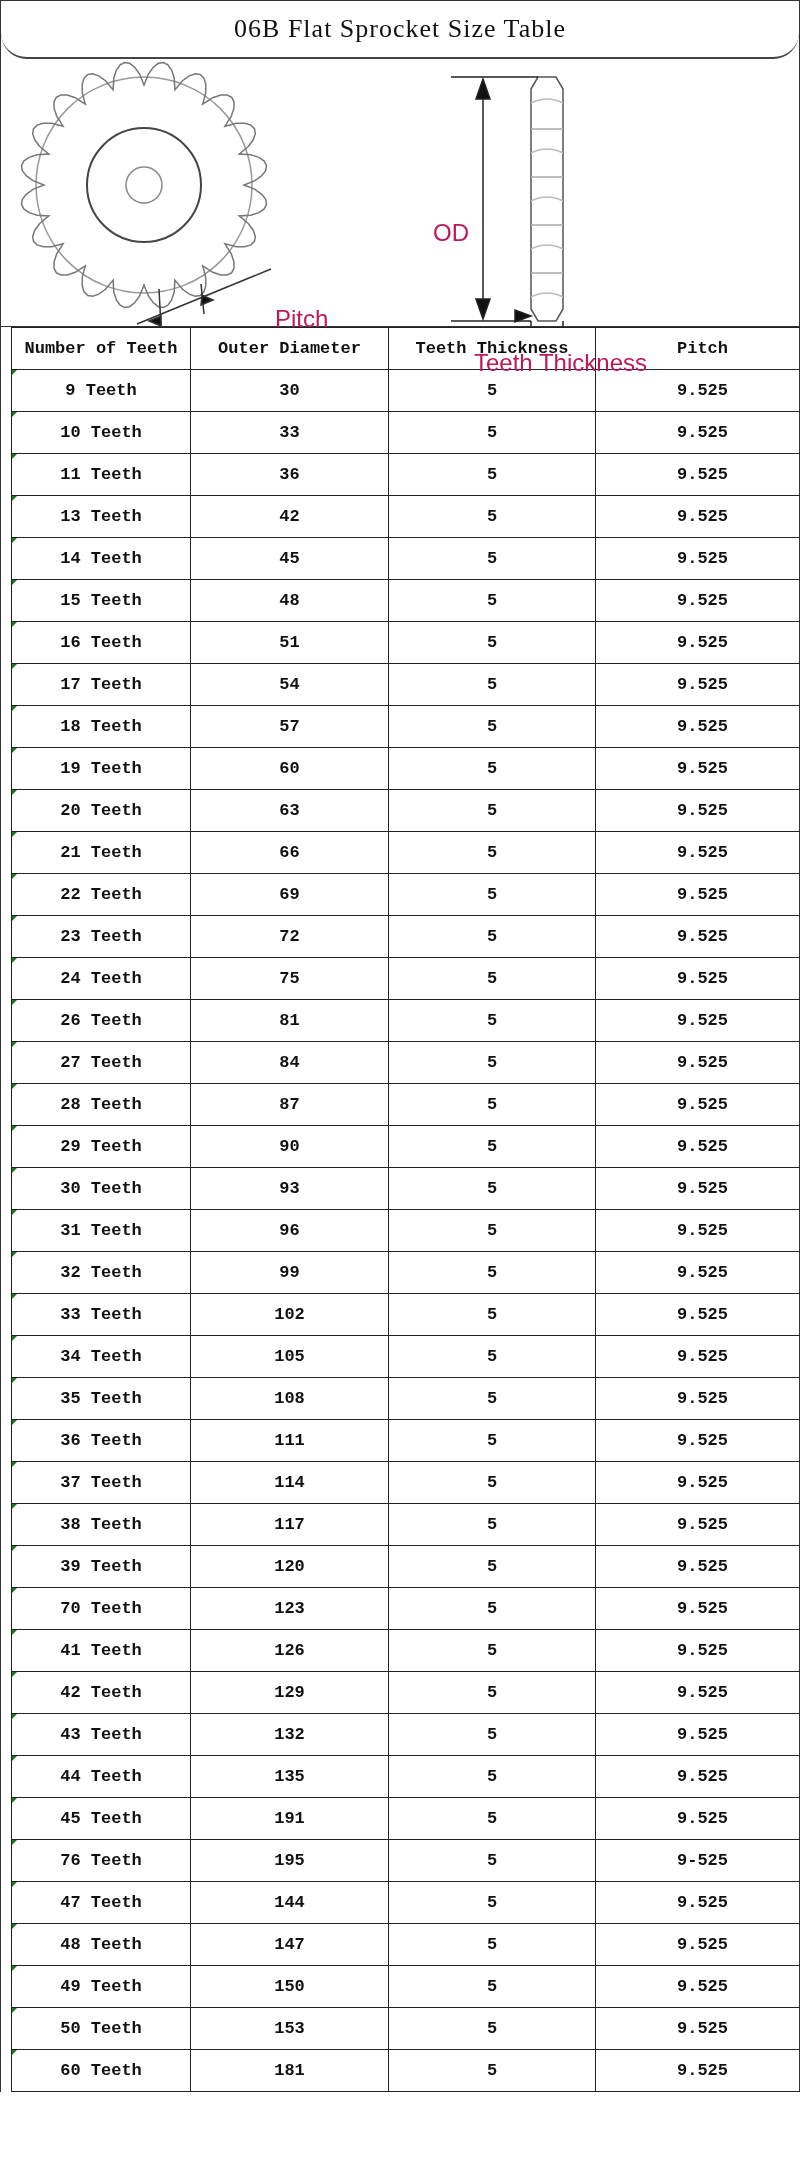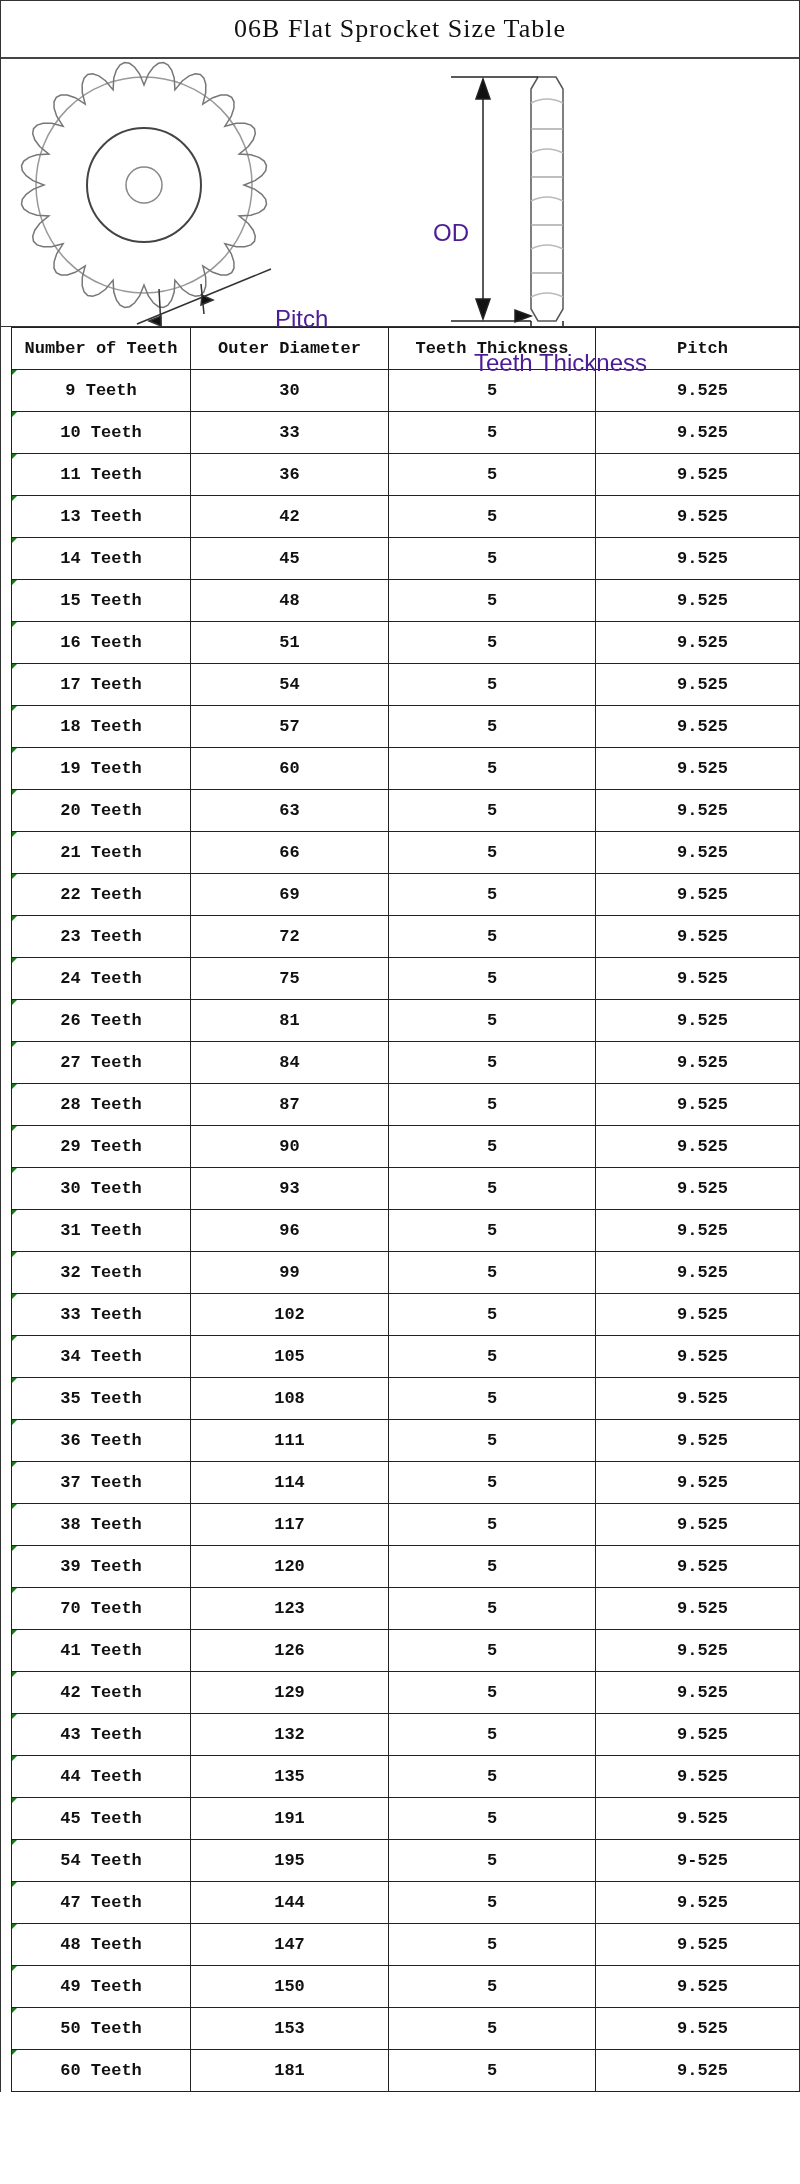--- a/index.html
+++ b/index.html
@@ -1,21 +1,21 @@
 <!DOCTYPE html>
 <html><head>
 <meta charset="utf-8">
 <style>
   html, body { margin: 0; padding: 0; background: #fff; }
   body { width: 800px; height: 2184px; overflow: hidden; font-family: "Liberation Mono", "DejaVu Sans Mono", monospace; color: #111; }
   .frame { position: relative; width: 798px; border: 1px solid #333; border-bottom: none; }
-  .title { height: 56px; border-bottom: 2px solid #444; display: flex; align-items: center; justify-content: center; font-family: "Liberation Serif", "DejaVu Serif", serif; font-size: 26px; letter-spacing: 1px; font-weight: normal; }
+  .title { height: 56px; border-bottom: 2px solid #444; display: flex; align-items: center; justify-content: center; font-family: "Liberation Serif", "DejaVu Serif", serif; font-size: 26px; letter-spacing: 1px; font-weight: normal; border-radius: 26px; }
   .diagram { position: relative; height: 267px; border-bottom: 1px solid #333; }
   .diagram svg { position: absolute; left: 0; top: 0; }
-  .lbl { position: absolute; font-family: "Liberation Sans", "DejaVu Sans", sans-serif; color: #4c1d95; }
+  .lbl { position: absolute; font-family: "Liberation Sans", "DejaVu Sans", sans-serif; color: #be185d; }
   table { border-collapse: collapse; width: 798px; table-layout: fixed; margin-left: 10px; }
   td, th { border: 1px solid #222; height: 41px; text-align: center; font-size: 17px; font-weight: bold; font-family: "Liberation Mono", "DejaVu Sans Mono", monospace; padding: 0; position: relative; }
   th { height: 41px; font-weight: bold; }
   col.c1 { width: 179px; } col.c2 { width: 198px; } col.c3 { width: 207px; } col.c4 { width: 214px; }
   td.first::before { content: ""; position: absolute; left: 0; top: 0; border-top: 5px solid #1a7a1a; border-right: 5px solid transparent; }
 </style>
 </head>
 <body>
 
 <div class="frame">
@@ -289,21 +289,21 @@
           <td>5</td>
           <td>9.525</td>
         </tr>
         <tr>
           <td class="first">45 Teeth</td>
           <td>191</td>
           <td>5</td>
           <td>9.525</td>
         </tr>
         <tr>
-          <td class="first">54 Teeth</td>
+          <td class="first">76 Teeth</td>
           <td>195</td>
           <td>5</td>
           <td>9-525</td>
         </tr>
         <tr>
           <td class="first">47 Teeth</td>
           <td>144</td>
           <td>5</td>
           <td>9.525</td>
         </tr>

